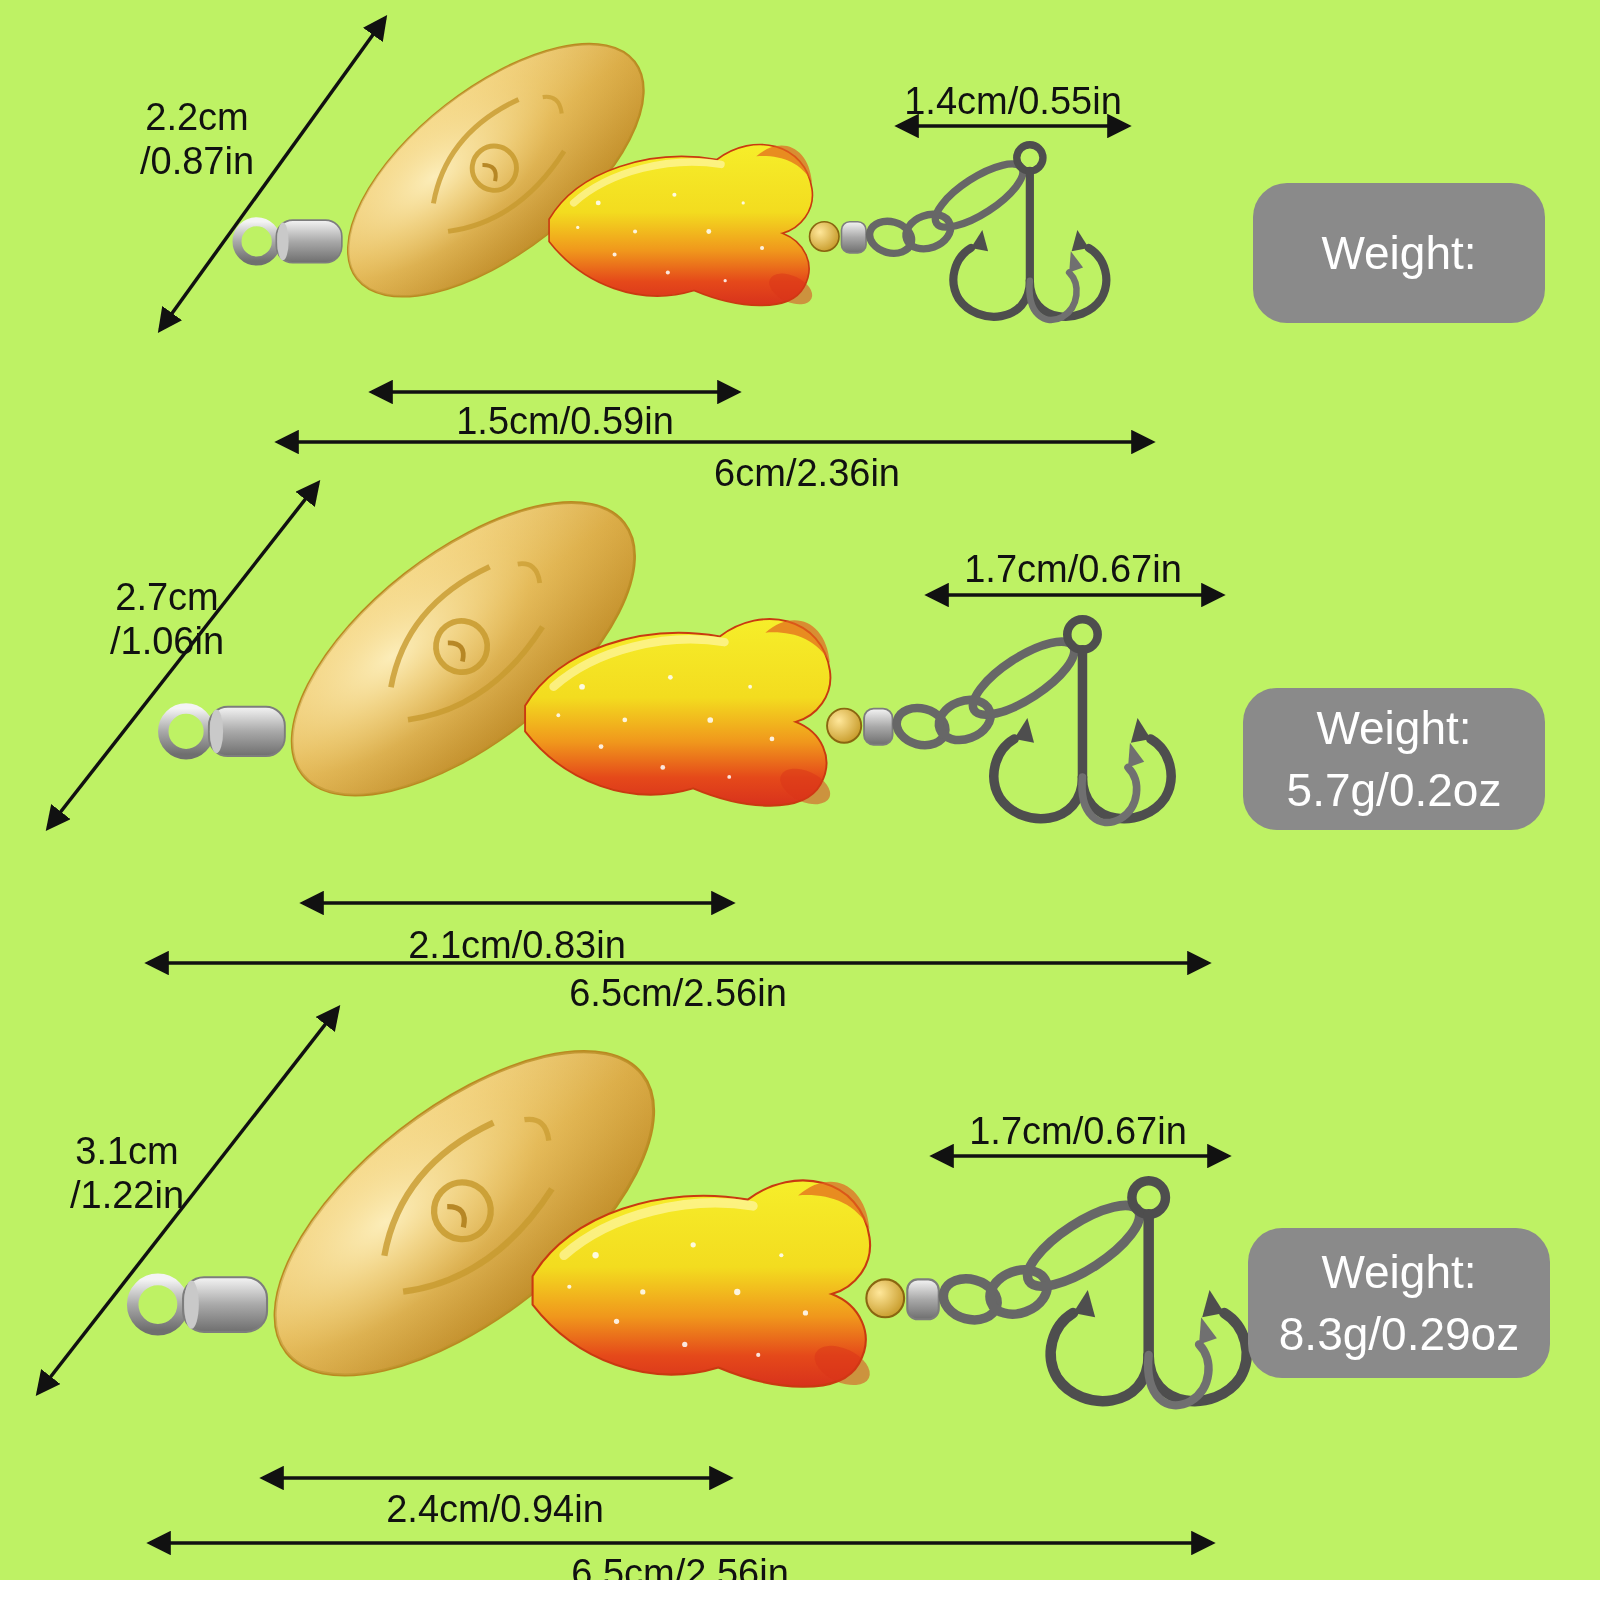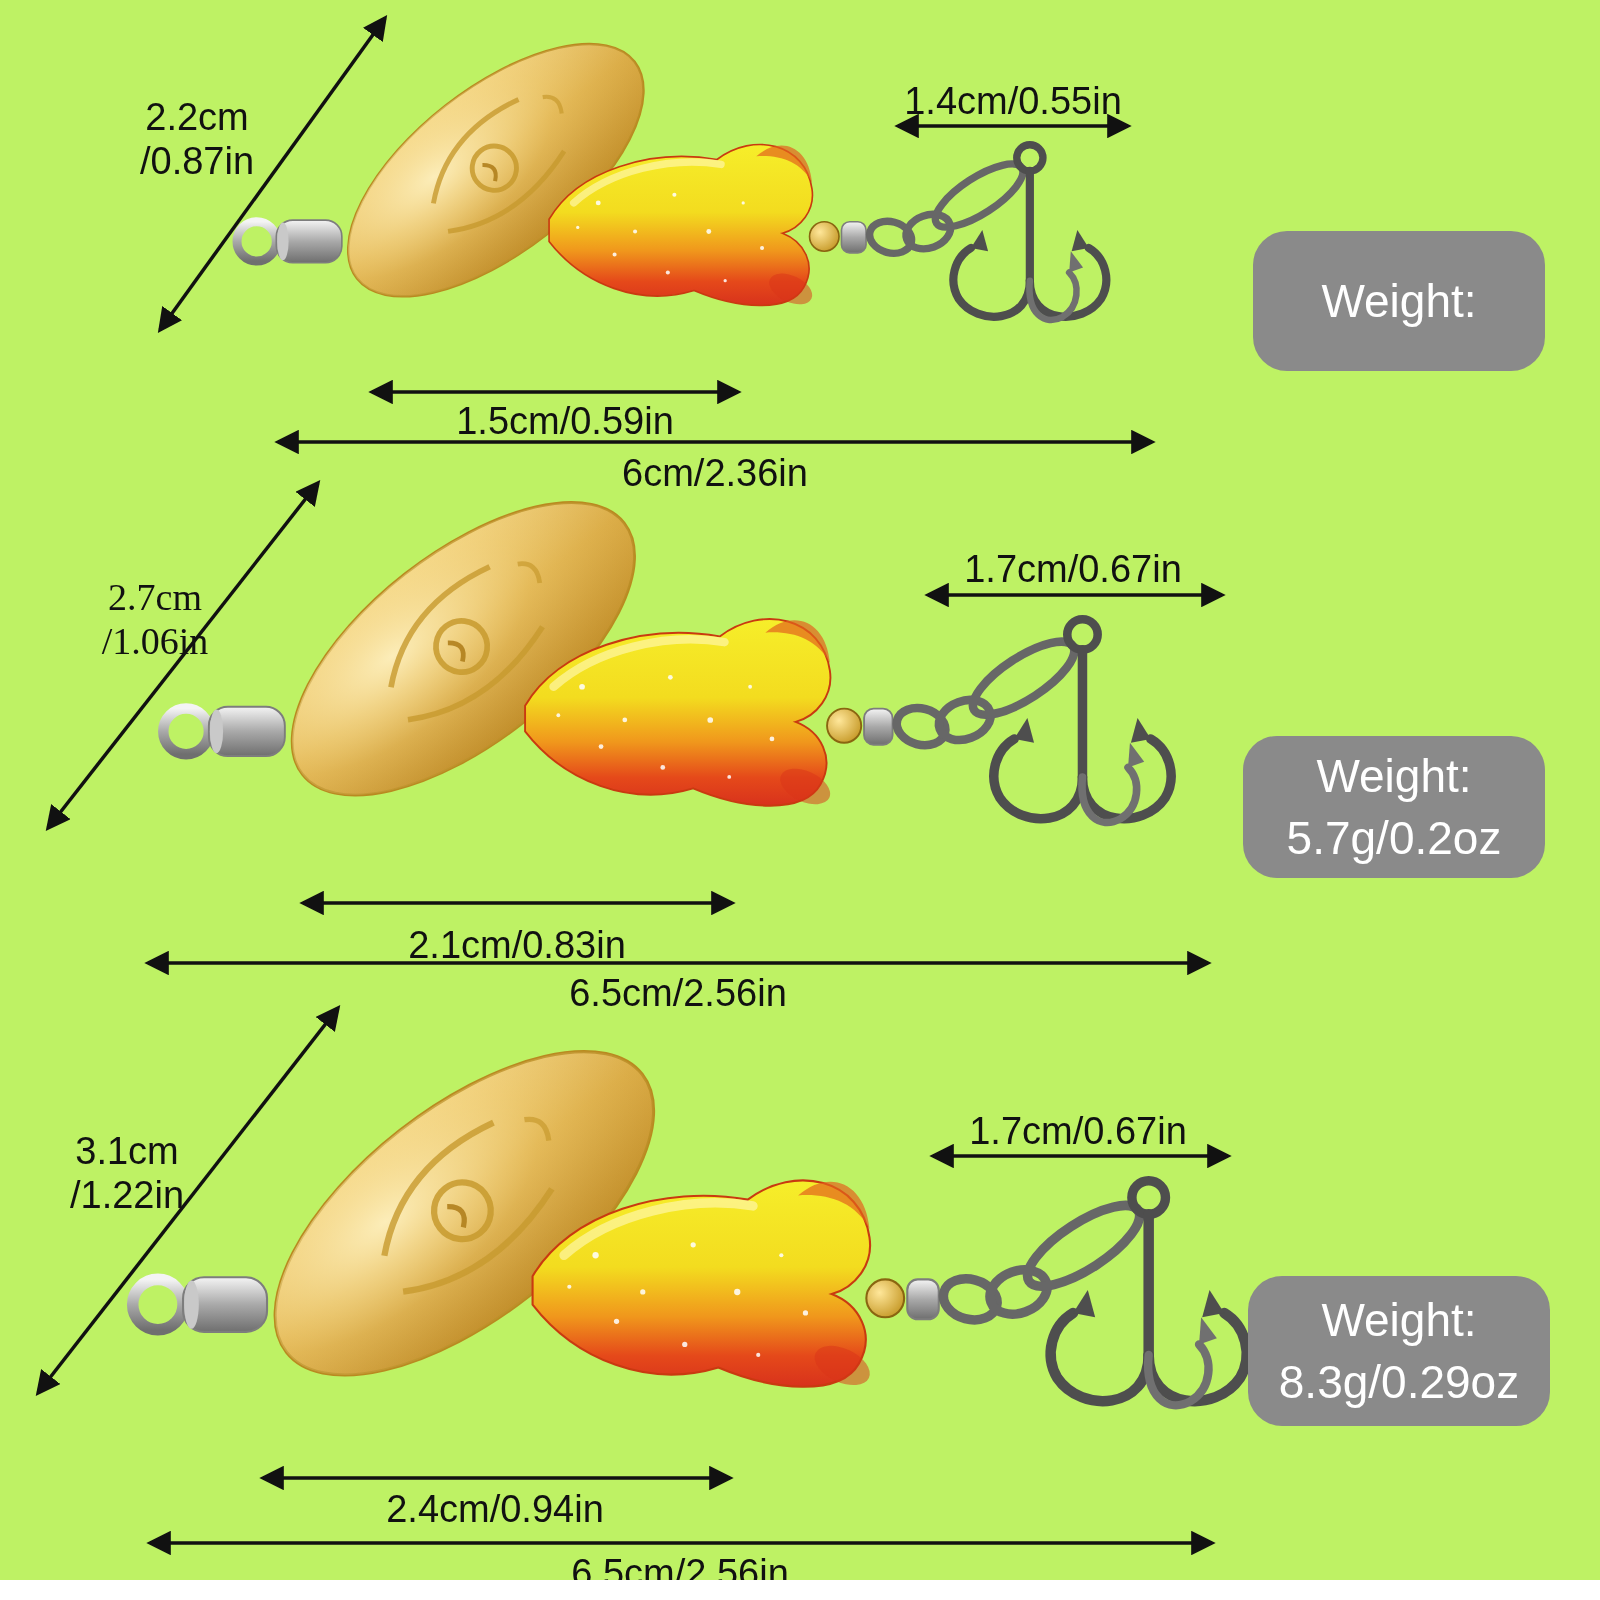--- a/index.html
+++ b/index.html
@@ -4,21 +4,21 @@
 <style>
   * { margin:0; padding:0; box-sizing:border-box; }
   html,body { width:1600px; height:1600px; background:#ffffff; font-family:"Liberation Sans", sans-serif; }
   .canvas { position:relative; width:1600px; height:1580px; background:#bef264; overflow:hidden; }
   svg.lure { position:absolute; }
   svg.arrows { position:absolute; left:0; top:0; pointer-events:none; }
   .dim-label { position:absolute; font-size:38px; color:#111111; text-align:center; line-height:1.15; white-space:nowrap; }
   .badge {
     position:absolute; background:#8a8a8a; border-radius:34px; color:#ffffff;
     display:flex; flex-direction:column; align-items:center; justify-content:center;
-    font-size:46px; line-height:1.35;margin-top:48px;
+    font-size:46px; line-height:1.35;
   }
   .defs-holder { position:absolute; width:0; height:0; overflow:hidden; }
 </style>
 </head>
 <body>
 
 <div class="canvas">
 
   <svg class="defs-holder" aria-hidden="true">
     <defs>
@@ -148,26 +148,26 @@
       <line x1="150" y1="1543" x2="1212" y2="1543" marker-start="url(#ah)" marker-end="url(#ah)"></line>
     </g>
   </svg>
 
   <div class="dim-label" style="left:112px; top:96px; width:170px;">
     <div>2.2cm</div>
     <div>/0.87in</div>
   </div>
   <div class="dim-label" style="left:878px; top:80px; width:270px;">1.4cm/0.55in</div>
   <div class="dim-label" style="left:400px; top:400px; width:330px;">1.5cm/0.59in</div>
-  <div class="dim-label" style="left:530px; top:452px; width:370px;">6cm/2.36in</div>
+  <div class="dim-label" style="left:530px; top:452px; width:370px;text-align:right;">6cm/2.36in</div>
   <div class="badge" style="left:1253px; top:183px; width:292px; height:140px;">
     <div>Weight:</div>
   </div>
 
-  <div class="dim-label" style="left:70px; top:576px; width:170px;font-family:Liberation Serif, serif;">
+  <div class="dim-label" style="left:82px; top:576px; width:170px;">
     <div>2.7cm</div>
     <div>/1.06in</div>
   </div>
   <div class="dim-label" style="left:908px; top:548px; width:330px;">1.7cm/0.67in</div>
   <div class="dim-label" style="left:352px; top:912px; width:330px;margin-top:12px;">2.1cm/0.83in</div>
   <div class="dim-label" style="left:498px; top:972px; width:360px;">6.5cm/2.56in</div>
   <div class="badge" style="left:1243px; top:688px; width:302px; height:142px;">
     <div>Weight:</div>
     <div>5.7g/0.2oz</div>
   </div>

